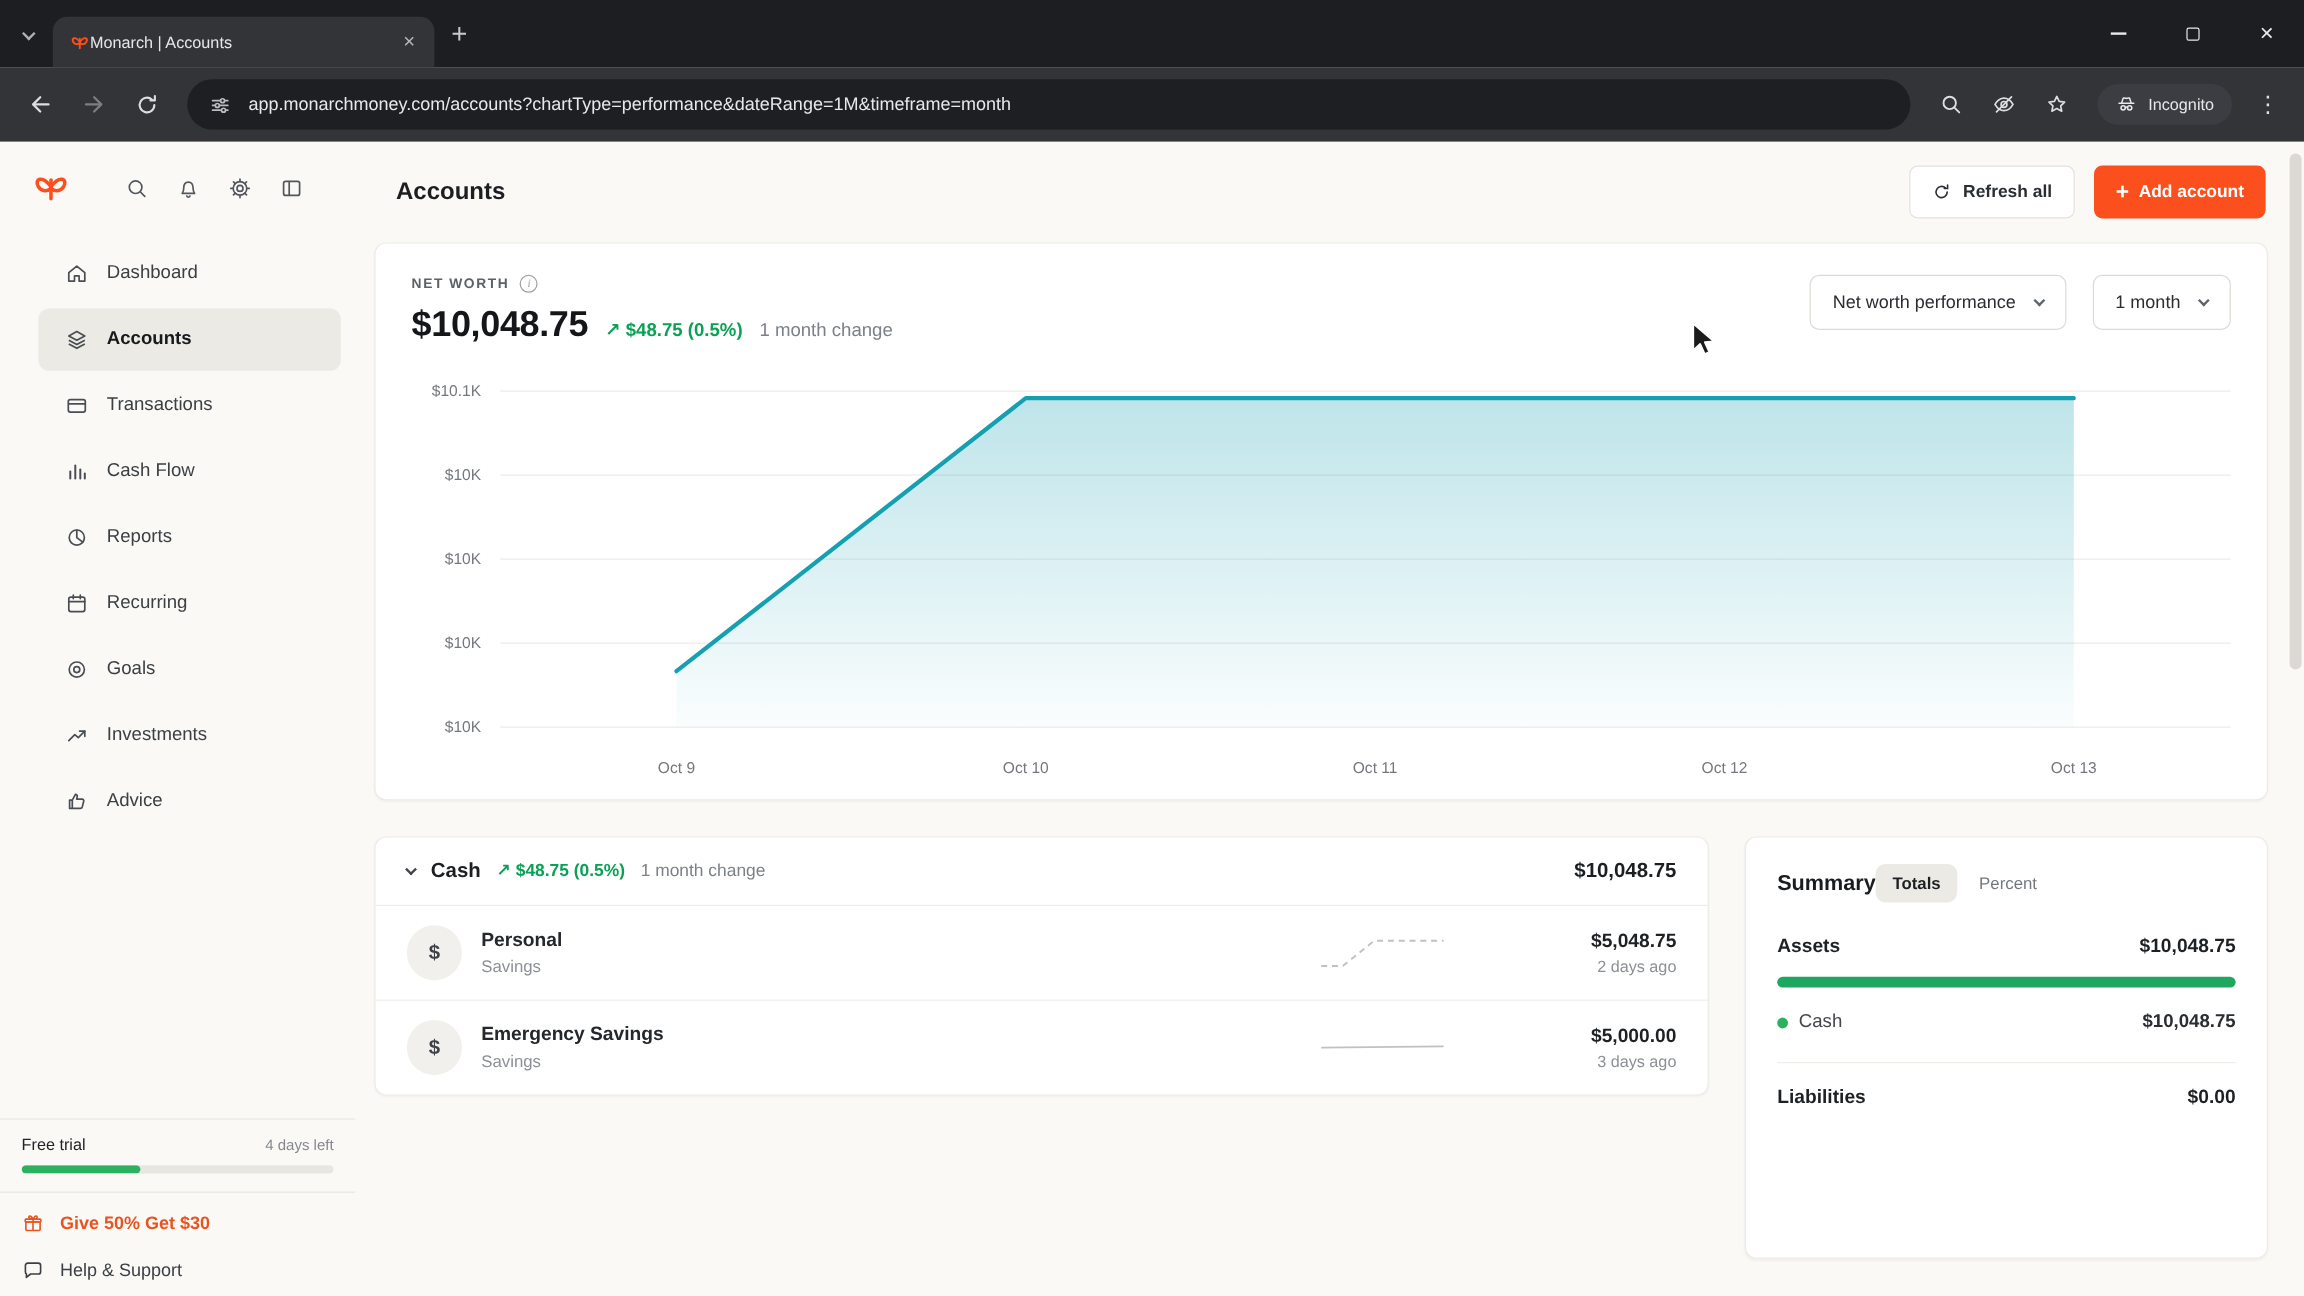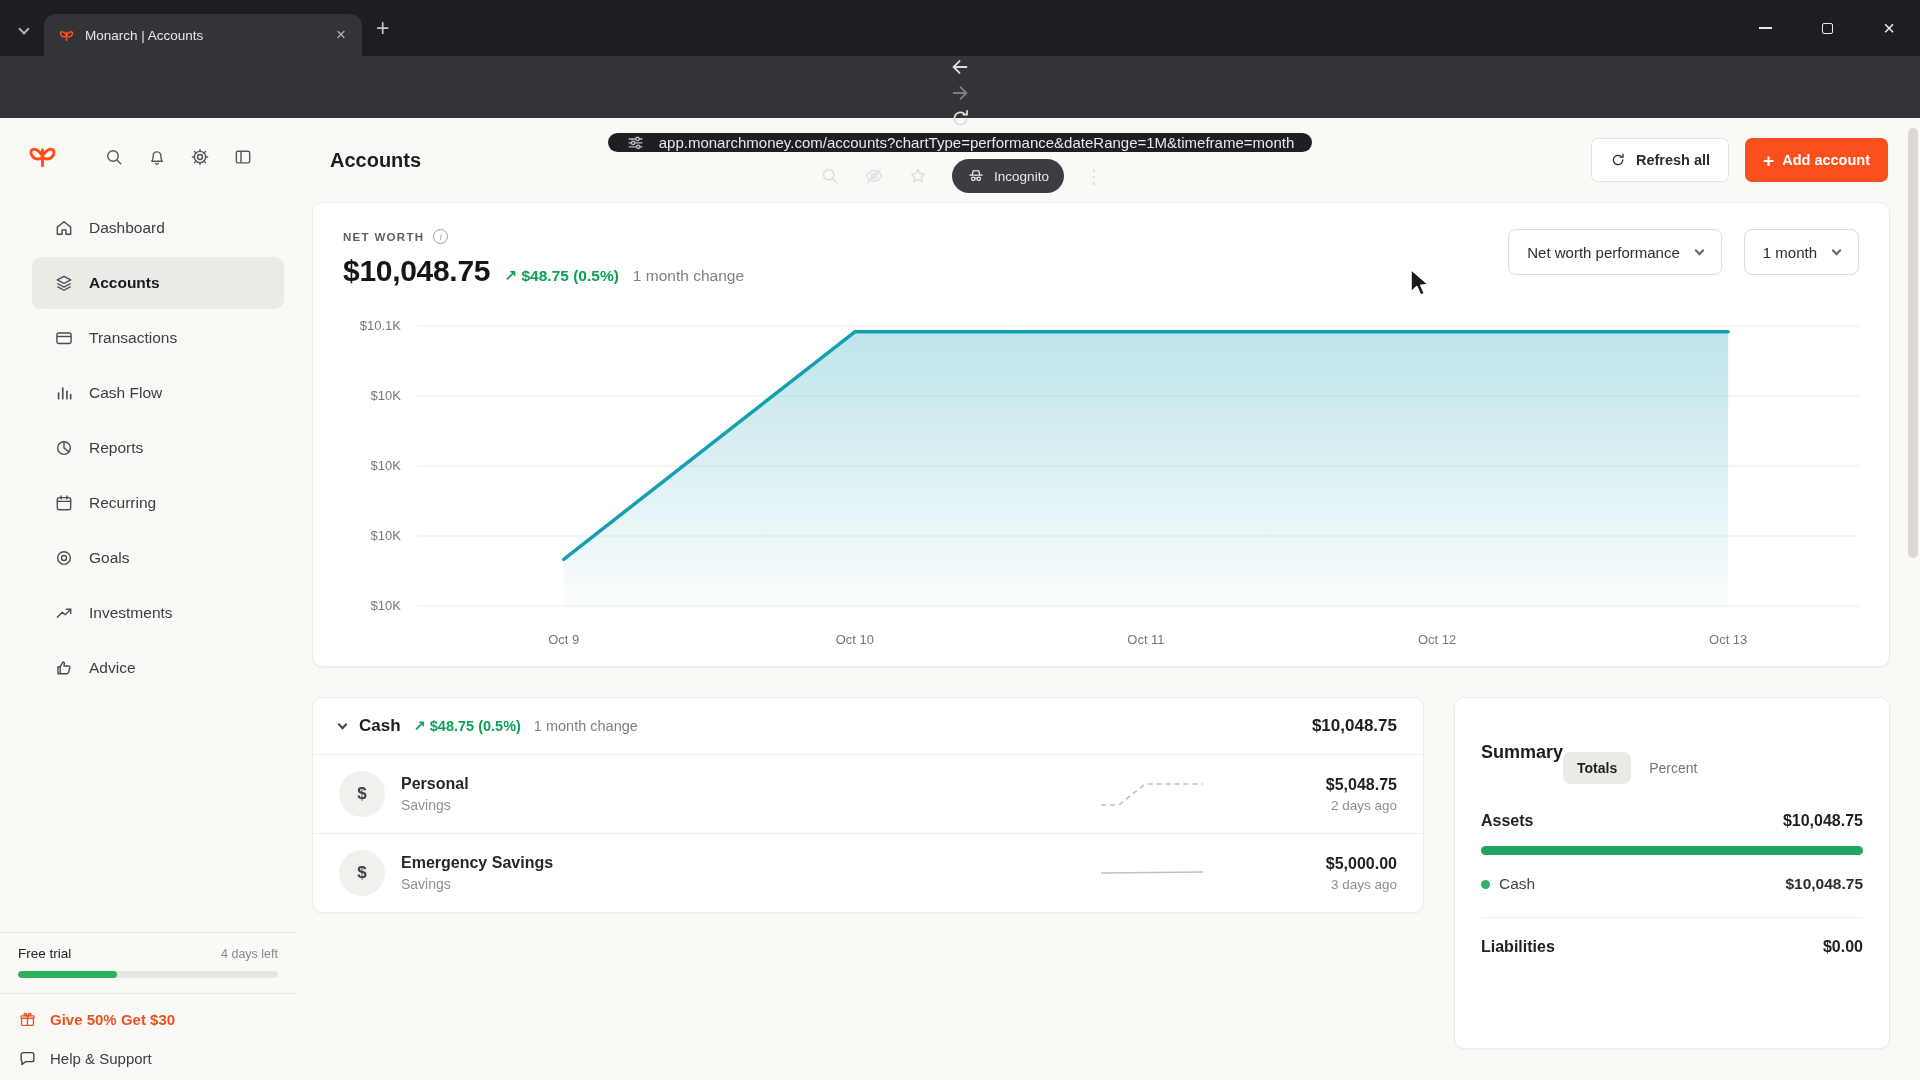--- a/index.html
+++ b/index.html
@@ -4,31 +4,31 @@
 <style>
   * { margin:0; padding:0; box-sizing:border-box; }
   html,body { width:1920px; height:1080px; overflow:hidden; }
   body { font-family:"Liberation Sans","DejaVu Sans",sans-serif; background:#faf9f6; position:relative; }
   svg { display:block; }
 
   
   .titlebar { height:56px; background:#1d1e21; display:flex; align-items:flex-end; position:relative; }
   .tabsearch { align-self:center; margin:0 16px 0 20px; }
   .chev { display:inline-block; width:8px; height:8px; border-right:2px solid #aeb1b5; border-bottom:2px solid #aeb1b5; transform:rotate(45deg); }
-  .tab { width:318px; height:42px; background:#323438; border-radius:12px 12px 0 0; display:flex; align-items:center; gap:10px; padding:0 10px 0 14px; color:#e6e7e9; font-size:13.5px; }
+  .tab { width:318px; height:42px; background:#323438; border-radius:12px 12px 0 0; display:flex; align-items:center; padding:0 10px 0 14px; color:#e6e7e9; font-size:13.5px; }
   .tab-title { flex:1; white-space:nowrap; overflow:hidden; }
   .tab-close { color:#b7babd; font-size:17px; padding:0 6px; }
   .newtab { color:#c6c8cb; font-size:23px; margin-left:14px; align-self:center; }
   .winbtns { position:absolute; right:0; top:0; height:56px; display:flex; }
   .winbtn { width:62px; height:100%; display:flex; align-items:center; justify-content:center; color:#e8e9ea; }
   .ic-min { width:13px; height:2px; background:#e8e9ea; }
   .ic-max { width:11px; height:11px; border:1.6px solid #e8e9ea; border-radius:2px; }
   .ic-x { font-size:20px; line-height:1; color:#e8e9ea; }
 
-  .toolbar { height:62px; background:#323438; display:flex; align-items:center; padding:0 14px; gap:4px;flex-direction:column; }
+  .toolbar { height:62px; background:#323438; display:flex; align-items:center; padding:0 14px; gap:4px; }
   .tb-ic { width:40px; height:40px; display:flex; align-items:center; justify-content:center; border-radius:50%; color:#dcdee0; }
   .tb-ic.dim { color:#7b7f84; }
   .omnibox { flex:1; height:42px; margin:0 10px; background:#1d1f22; border-radius:21px; display:flex; align-items:center; padding:0 18px; gap:14px; color:#e6e8ea; font-size:15px; }
   .tb-right { display:flex; align-items:center; gap:4px; }
   .chip { display:flex; align-items:center; gap:9px; background:#3b3d42; border-radius:17px; height:34px; padding:0 15px; color:#e6e8ea; font-size:13.5px; margin:0 10px; }
   .kebab { color:#dcdee0; font-size:19px; width:32px; text-align:center; }
 
   
   .app { display:flex; height:962px; position:relative; }
   .sidebar { width:296px; padding-top:22px; display:flex; flex-direction:column; flex:none; }
@@ -89,21 +89,21 @@
   .acct-type { font-size:14px; color:#8b9096; margin-top:4px; }
   .spark { margin-left:auto; margin-right:44px; }
   .acct-vals { width:130px; text-align:right; }
   .acct-bal { font-size:16px; font-weight:700; color:#1e2124; }
   .acct-upd { font-size:13.5px; color:#8b9096; margin-top:4px; }
 
   .sum-card { width:436px; padding:22px 26px; min-height:352px; }
   .sum-head { display:flex; align-items:center; justify-content:flex-start; }
   .sum-title { font-size:18px; font-weight:700; color:#1a1d20; }
   .seg { display:flex; align-items:center; gap:4px; }
-  .seg-opt { font-size:14px; color:#73787e; padding:8px 14px; border-radius:8px;margin-top:32px; }
+  .seg-opt { font-size:14px; color:#73787e; padding:8px 14px; border-radius:8px; }
   .seg-opt.active { background:#eceae5; color:#1e2124; font-weight:600; }
   .sum-row { display:flex; justify-content:space-between; align-items:center; margin-top:28px; font-size:16px; font-weight:700; color:#1e2124; }
   .sum-bar { margin-top:16px; height:9px; border-radius:5px; background:#1fa75f; }
   .sum-item { display:flex; align-items:center; gap:9px; margin-top:20px; font-size:15.5px; color:#43474c; }
   .dot { width:9px; height:9px; border-radius:50%; background:#2cb25f; flex:none; }
   .sum-item .val { margin-left:auto; font-weight:600; color:#2a2d31; }
   .sum-div { border-top:1px solid #f0eee9; margin-top:24px; }
 
   .scrollbar { position:absolute; right:2px; top:10px; width:10px; height:430px; border-radius:5px; background:#dcd9d4; }
   .cursor { position:absolute; left:1408px; top:268px; z-index:50; }

